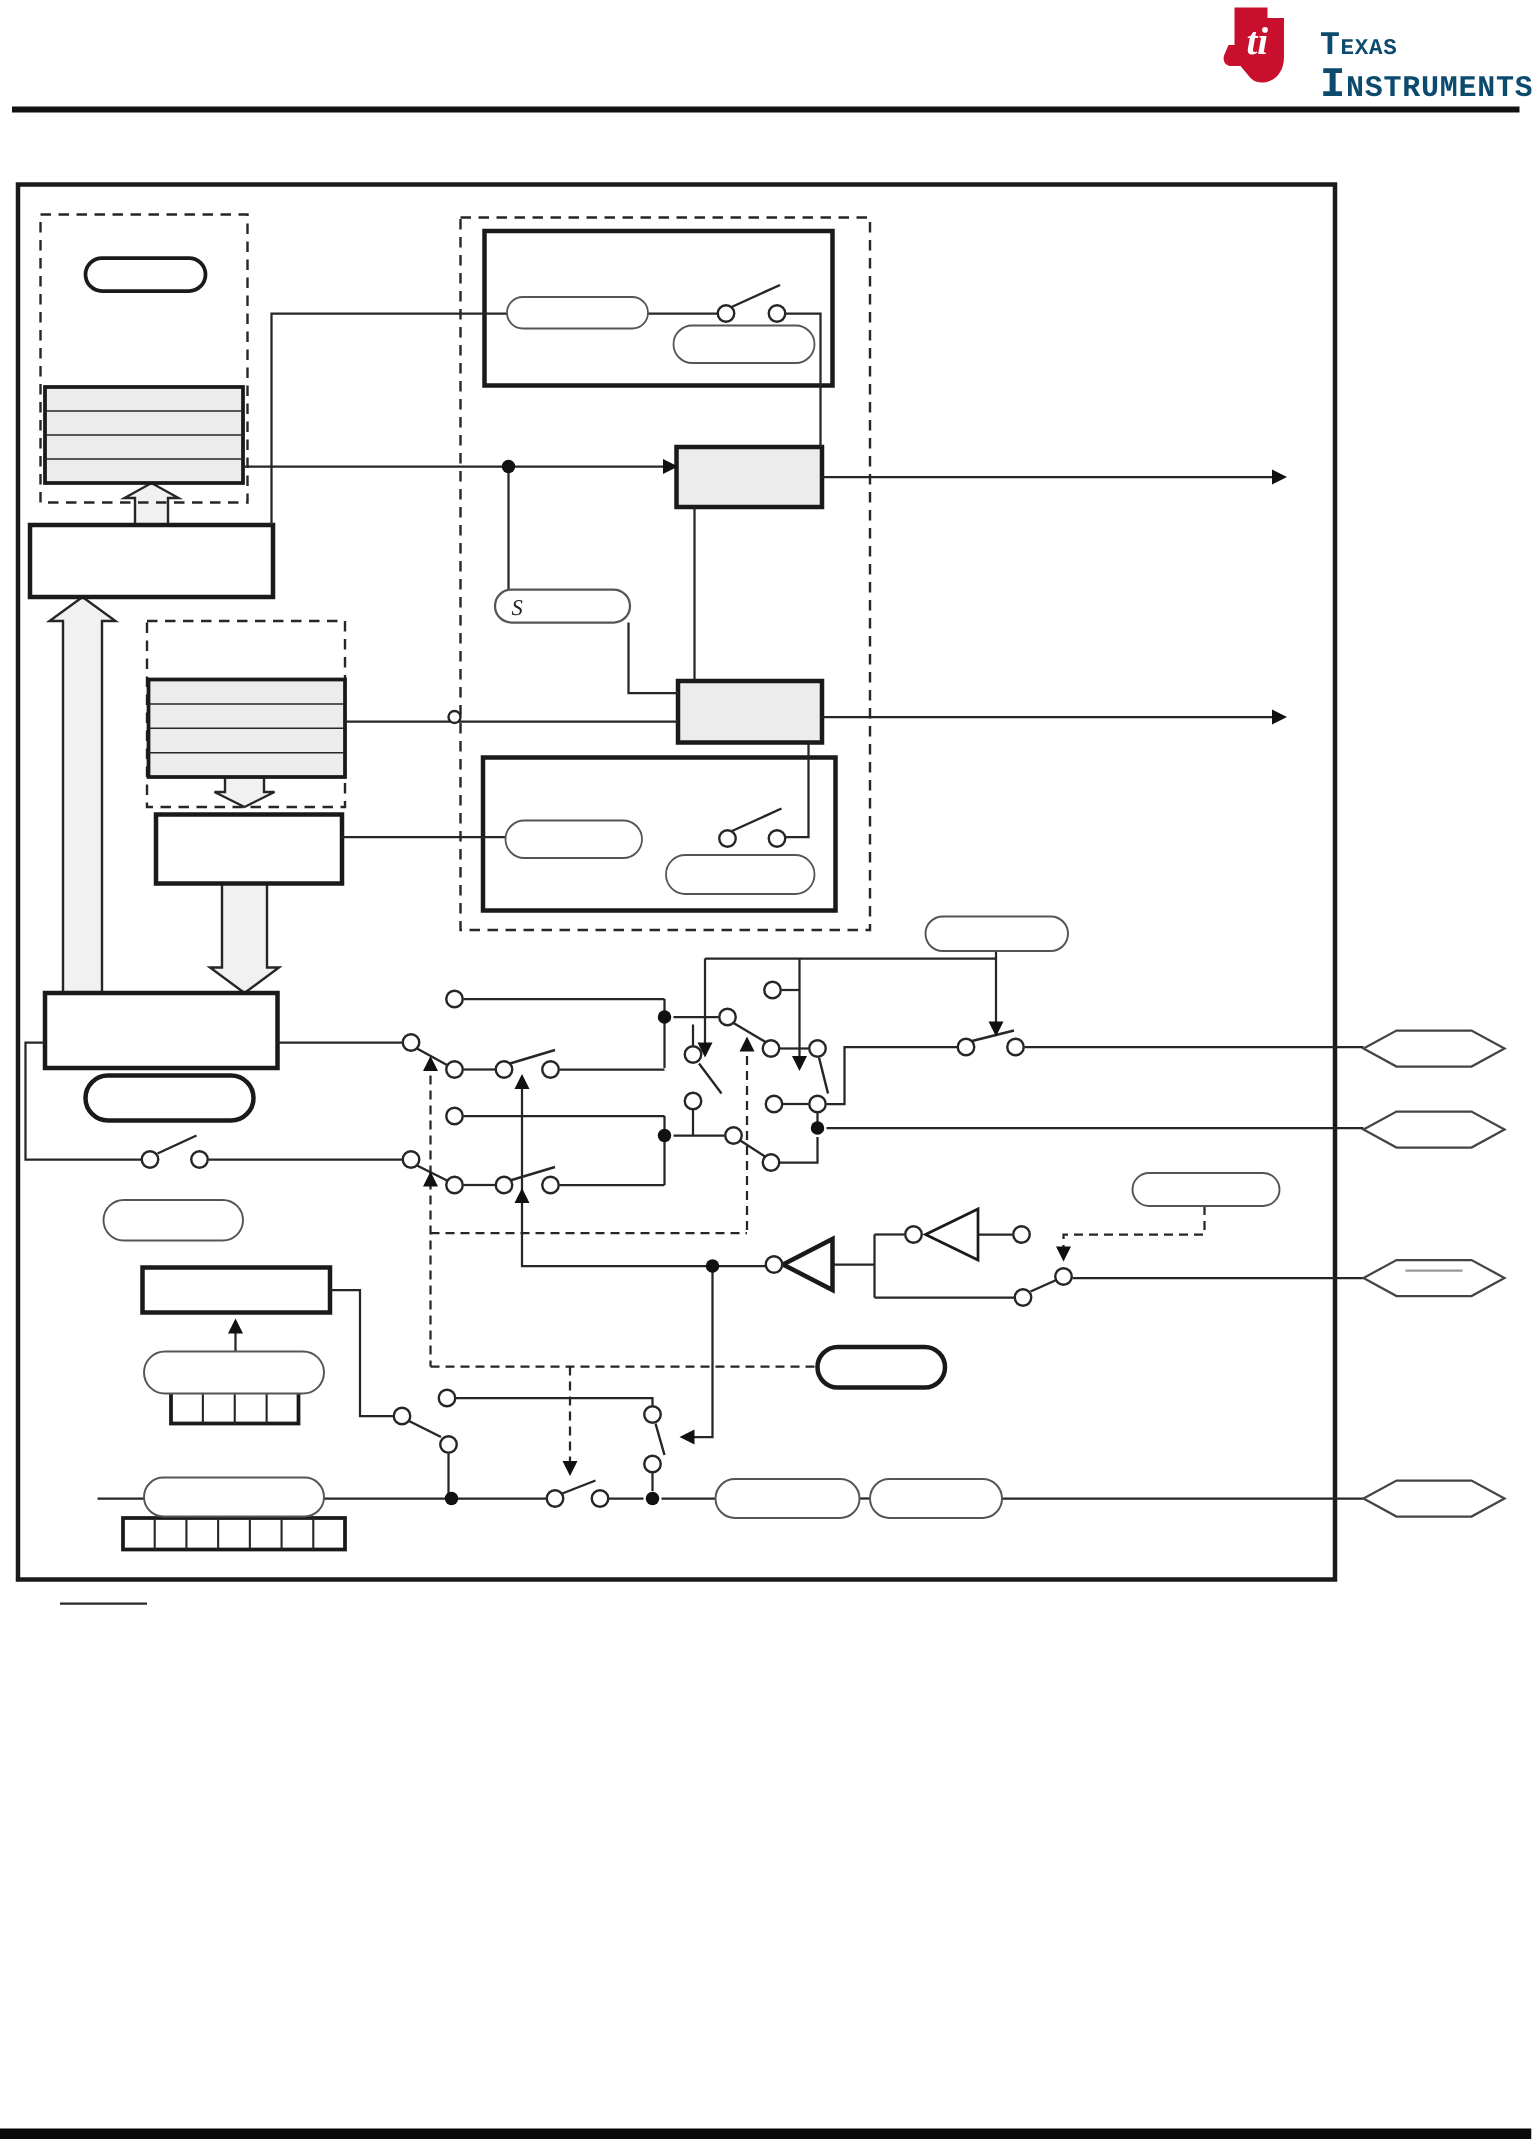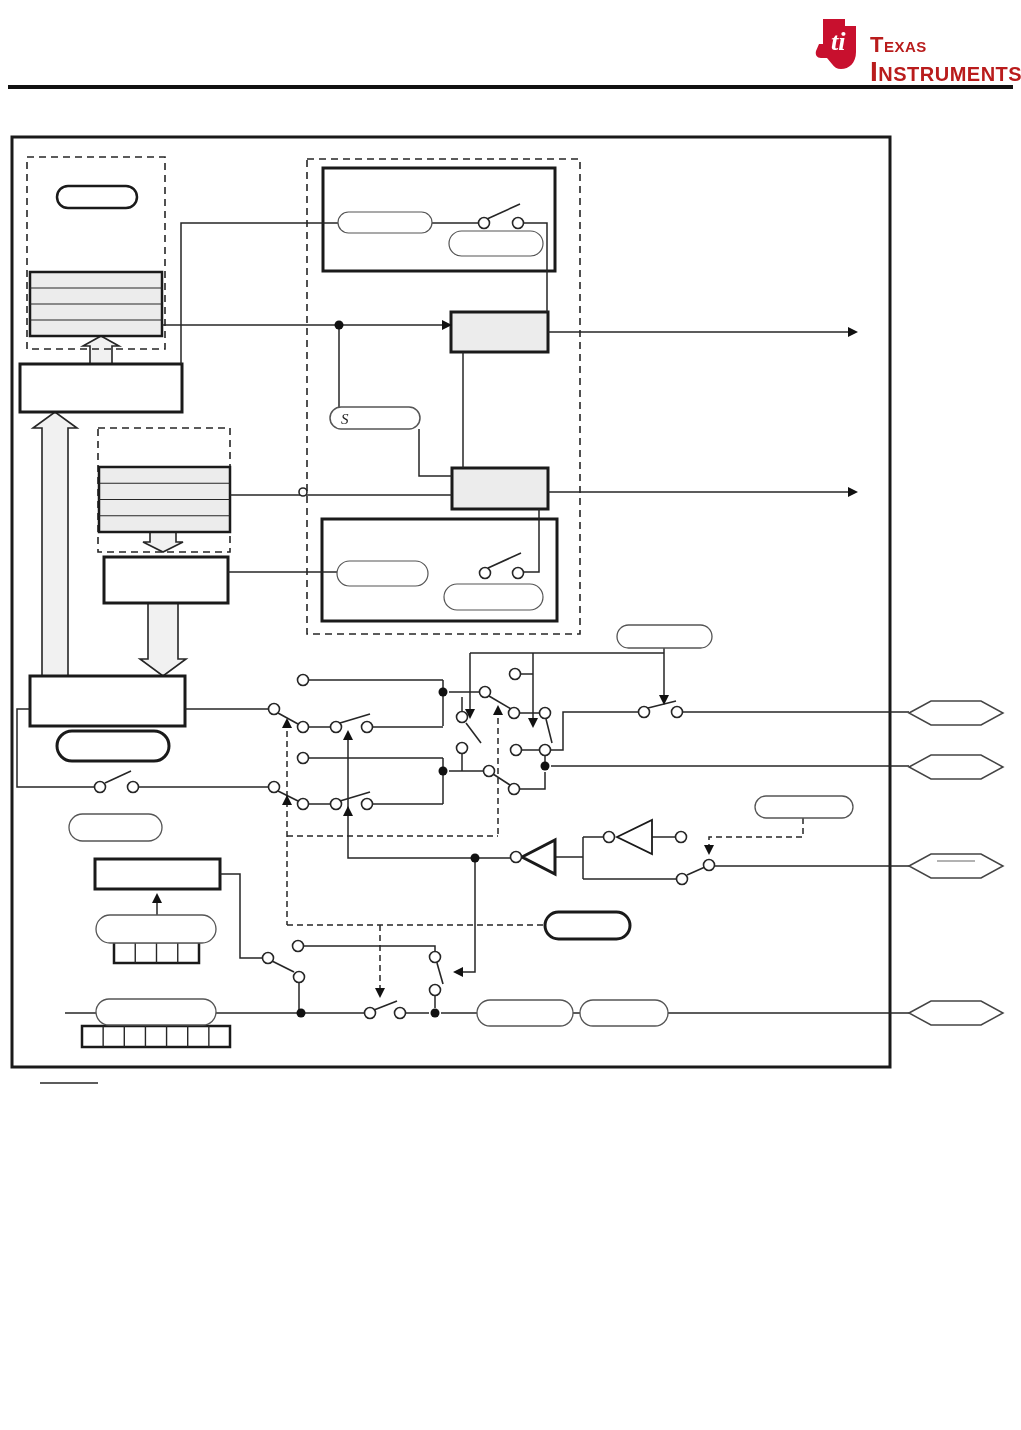--- a/index.html
+++ b/index.html
@@ -1,23 +1,23 @@
 <!DOCTYPE html>
 <html><head>
 <meta charset="utf-8">
 <style>
   html,body{margin:0;padding:0;background:#fff;}
   body{width:1021px;height:1430px;position:relative;font-family:"Liberation Sans",sans-serif;}
-  .page{position:absolute;inset:0;overflow:hidden;margin-top:14px;}
+  .page{position:absolute;inset:0;overflow:hidden;}
   .hdr-rule{position:absolute;left:8px;top:71px;width:1005px;height:4px;background:#111;}
   .bottom-rule{position:absolute;left:0px;top:1419px;width:1021px;height:7px;background:#0a0a0a;}
   .ti-logo{position:absolute;left:814px;top:2px;width:200px;height:70px;}
   .ti-bug{position:absolute;left:0;top:0;width:48px;height:58px;}
-  .ti-words{position:absolute;left:56px;top:18px;color:#b91c1c;
-    font-family:Liberation Sans, sans-serif;font-variant:small-caps;font-weight:600;
+  .ti-words{position:absolute;left:66px;top:18px;color:#0c4a6e;
+    font-family:Liberation Mono, monospace;font-variant:small-caps;font-weight:600;
     line-height:1.0;letter-spacing:.5px;}
   .ti-words .l1{font-size:22px;}
   .ti-words .l2{font-size:28px;margin-top:2px;}
   svg text.slabel{font-family:"Liberation Serif",serif;font-style:italic;font-size:15px;fill:#222;}
 </style>
 </head>
 <body>
 
 <div class="page">
 

